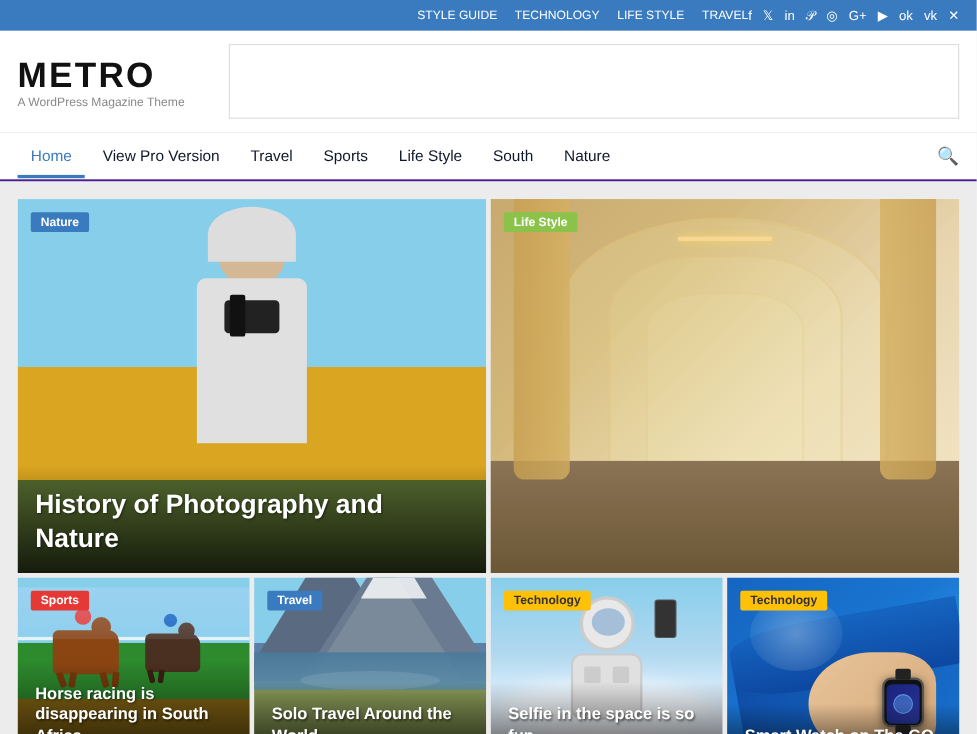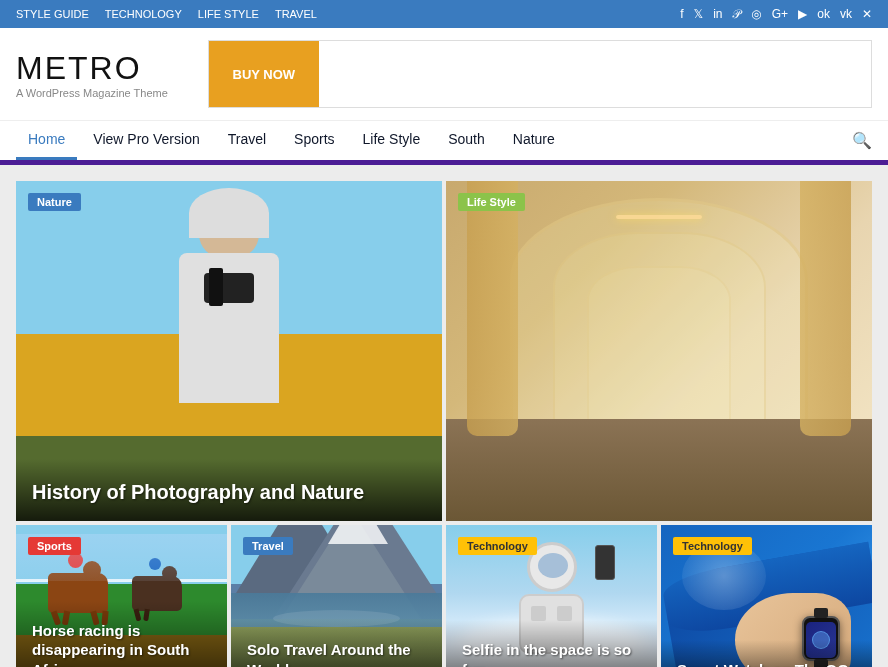--- a/index.html
+++ b/index.html
@@ -2,21 +2,21 @@
 <html><head>
   <meta charset="utf-8">
   <style>
     * { margin: 0; padding: 0; box-sizing: border-box; }
     body { font-family: Arial, sans-serif; background: #f5f5f5; width: 888px; }
 
     
     .top-bar {
       background: #3a7bbf;
       display: flex;
-      justify-content: space-between;
+      justify-content: flex-end;
       align-items: center;
       padding: 0 16px;
       height: 28px;
     }
     .top-bar-nav { display: flex; gap: 16px; }
     .top-bar-nav a {
       color: #fff;
       text-decoration: none;
       font-size: 11px;
       text-transform: uppercase;
@@ -27,21 +27,21 @@
     
     .header {
       background: #fff;
       display: flex;
       align-items: center;
       padding: 12px 16px;
       gap: 20px;
       border-bottom: 1px solid #eee;
     }
     .logo-area { flex: 0 0 auto; }
-    .logo-title { font-size: 32px; font-weight: 400; color: #111; letter-spacing: 2px; }
+    .logo-title { font-size: 32px; font-weight: 700; color: #111; letter-spacing: 2px; }
     .logo-sub { font-size: 11px; color: #888; }
     .ad-banner {
       flex: 1;
       display: flex;
       align-items: center;
       border: 1px solid #ddd;
       height: 68px;
       overflow: hidden;
       margin-left: 20px;
     }
@@ -81,21 +81,21 @@
       justify-content: center;
       font-size: 13px;
       font-weight: bold;
       text-transform: uppercase;
       cursor: pointer;
     }
 
     
     .nav-bar {
       background: #fff;
-      border-bottom: 5px solid #4c1d95;
+      border-bottom: 2px solid #4c1d95;
       display: flex;
       align-items: center;
       padding: 0 16px;
       height: 44px;
     }
     .nav-bar ul { display: flex; list-style: none; gap: 4px; flex: 1; }
     .nav-bar ul li a {
       text-decoration: none;
       color: #0f172a;
       font-size: 14px;
@@ -158,21 +158,21 @@
       position: absolute;
       bottom: 0;
       left: 0;
       right: 0;
       padding: 20px 16px 16px;
       background: linear-gradient(transparent, rgba(0,0,0,0.75));
       color: #fff;
     }
 
     .card-title {
-      font-size: 20px;
+      font-size: 24px;
       font-weight: bold;
       line-height: 1.3;
       color: #fff;
       text-shadow: 1px 1px 2px rgba(0,0,0,0.5);
     }
 
     .card-title-sm {
       font-size: 15px;
       font-weight: bold;
       line-height: 1.3;
@@ -233,21 +233,20 @@
     <span>✕</span>
   </div>
 </div>
 
 <div class="header">
   <div class="logo-area">
     <div class="logo-title">METRO</div>
     <div class="logo-sub">A WordPress Magazine Theme</div>
   </div>
   <div class="ad-banner">
-    <div class="ad-right">BUY NOW</div>
   </div>
 </div>
 
 <div class="nav-bar">
   <ul>
     <li class="active">
       <a>Home</a>
     </li>
     <li>
       <a>View Pro Version</a>

